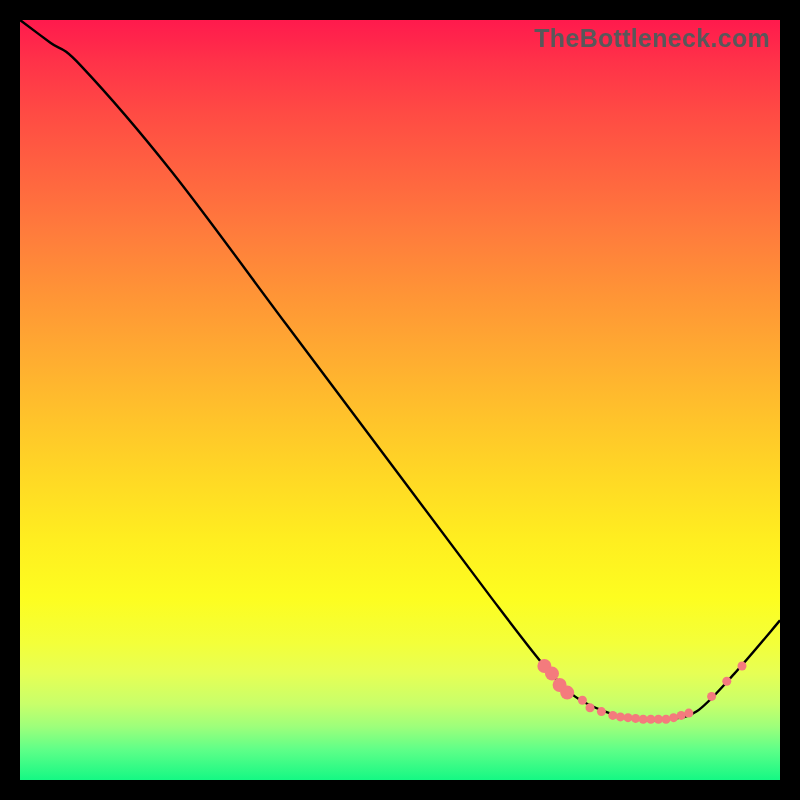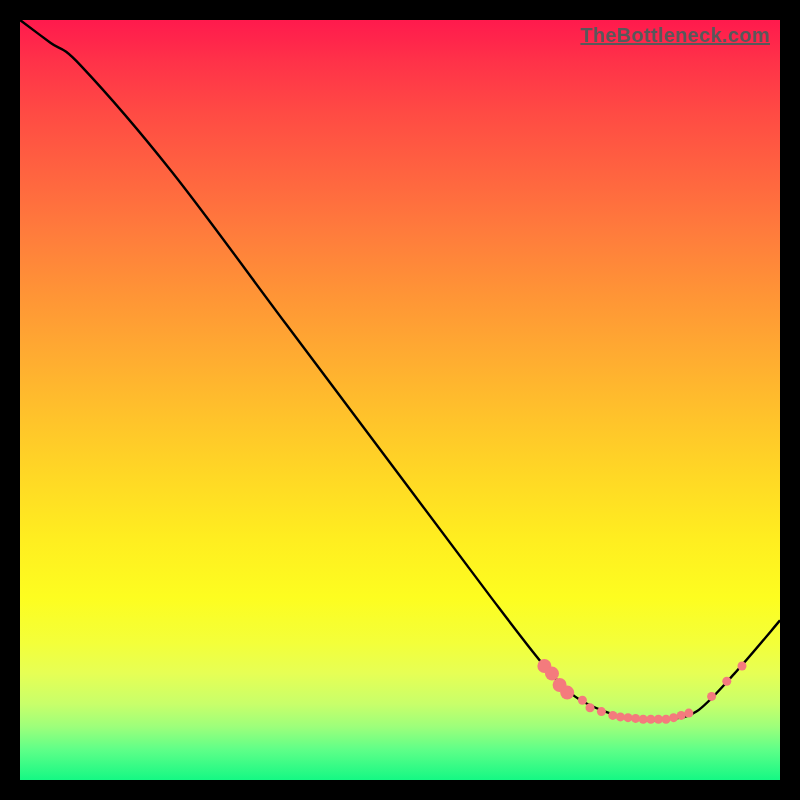--- a/index.html
+++ b/index.html
@@ -34,25 +34,24 @@
       #9dff7b 93%,
       #5fff88 96%,
       #15f884 100%
     );
   }
   .watermark {
     position: absolute;
     top: 4px;
     right: 10px;
     font-family: Arial, Helvetica, sans-serif;
-    font-size: 20px;
+    font-size: 25px;
     font-weight: 600;
     color: #58585a;
     letter-spacing: 0.3px;
-    text-decoration: underline;
   }
   svg.curve {
     position: absolute;
     left: 0;
     top: 0;
     width: 760px;
     height: 760px;
     overflow: visible;
   }
 </style>

